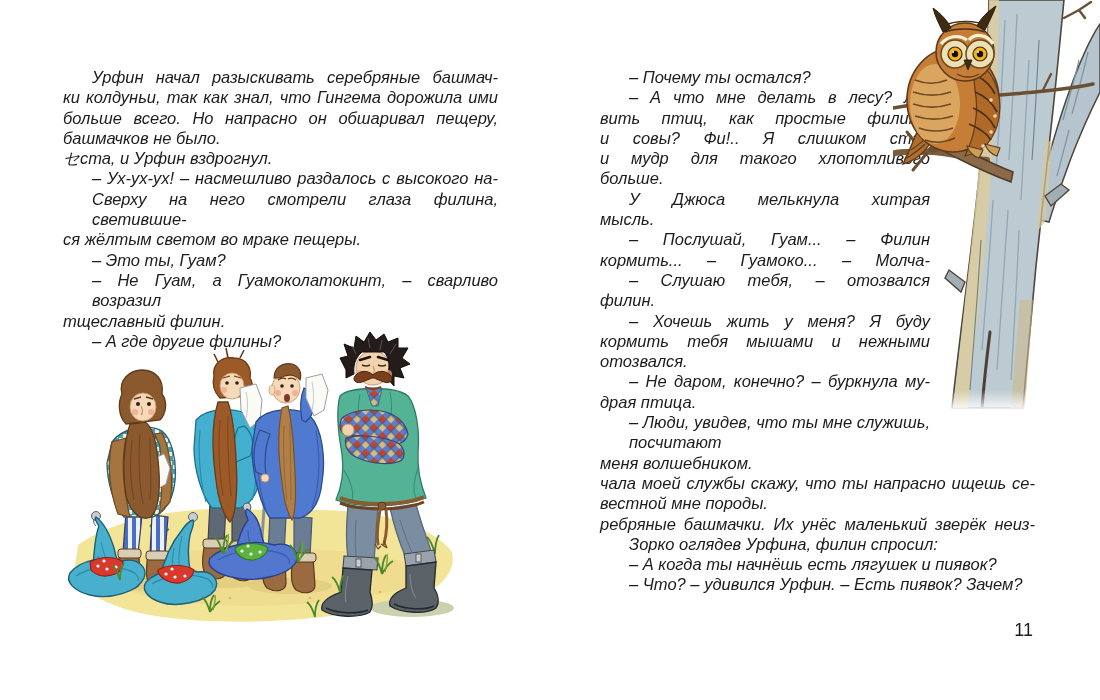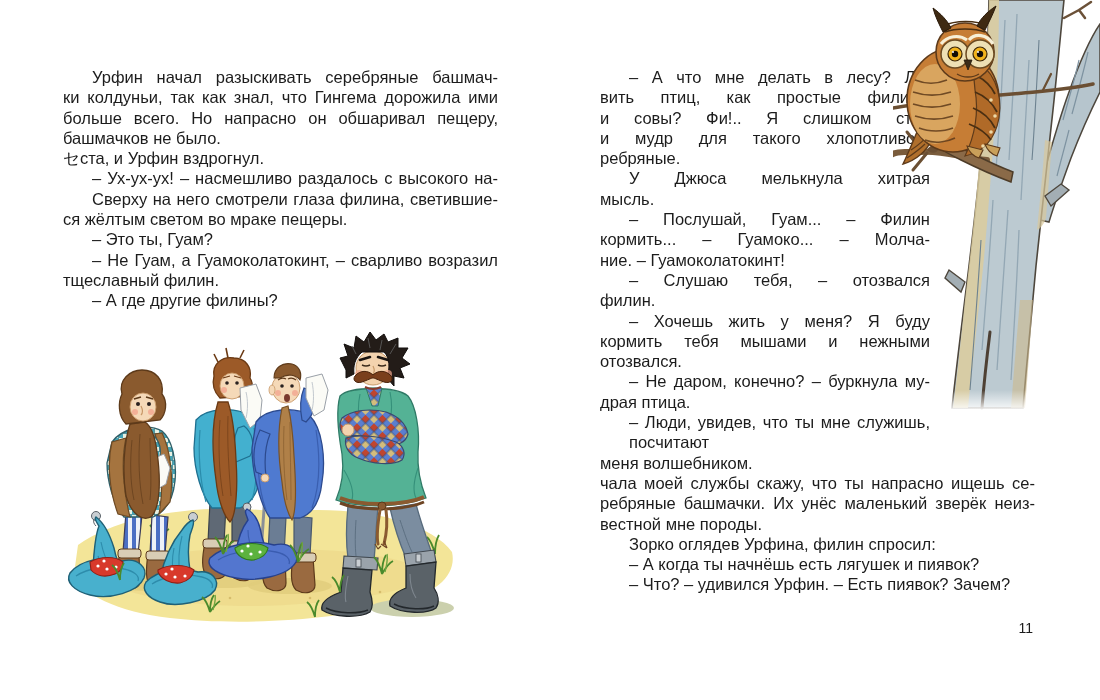--- a/index.html
+++ b/index.html
@@ -1,26 +1,26 @@
 <!DOCTYPE html>
 <html><head>
 <meta charset="utf-8">
 <style>
   html,body{margin:0;padding:0;width:1100px;height:700px;overflow:hidden;background:#ffffff;}
   body{font-family:"Liberation Sans","DejaVu Sans",sans-serif;position:relative;}
   .col{position:absolute;color:#1c1c1c;}
   #left-col{left:63px;top:67px;width:435px;}
   #right-col{left:600px;top:67px;width:435px;}
-  .ln{font-size:16.5px;line-height:20.3px;text-align:justify;text-align-last:justify;white-space:normal;}
+  .ln{font-size:16.5px;line-height:20.3px;text-align:justify;text-align-last:justify;white-space:normal;font-style:italic;}
   .ln.last{text-align-last:left;}
   .ln.ind{padding-left:29px;}
   #tree-wrap-spacer{float:right;width:105px;height:364px;}
   #owl-tree{position:absolute;left:893px;top:0;width:207px;height:412px;}
   #munchkins{position:absolute;left:60px;top:330px;width:400px;height:300px;}
-  #folio{position:absolute;left:993px;top:620px;width:40px;text-align:right;font-size:14px;color:#1c1c1c;}
+  #folio{position:absolute;left:993px;top:620px;width:40px;text-align:right;font-size:18px;color:#1c1c1c;}
 </style>
 </head>
 <body>
 
 <div id="left-col" class="col">
     <div class="ln ind">Урфин начал разыскивать серебряные башмач-</div>
     <div class="ln">ки колдуньи, так как знал, что Гингема дорожила ими</div>
     <div class="ln">больше всего. Но напрасно он обшаривал пещеру,</div>
     <div class="ln last">башмачков не было.</div>
     <div class="ln last">セста, и Урфин вздрогнул.</div>
@@ -28,42 +28,42 @@
     <div class="ln ind">Сверху на него смотрели глаза филина, светившие-</div>
     <div class="ln last">ся жёлтым светом во мраке пещеры.</div>
     <div class="ln last ind">– Это ты, Гуам?</div>
     <div class="ln ind">– Не Гуам, а Гуамоколатокинт, – сварливо возразил</div>
     <div class="ln last">тщеславный филин.</div>
     <div class="ln last ind">– А где другие филины?</div>
   </div>
 
 <div id="right-col" class="col">
   <div id="tree-wrap-spacer"></div>
+<div class="ln last ind">– Почему ты остался?</div>
     <div class="ln ind">– А что мне делать в лесу? Ло-</div>
     <div class="ln">вить птиц, как простые филины</div>
     <div class="ln">и совы? Фи!.. Я слишком стар</div>
     <div class="ln">и мудр для такого хлопотливого</div>
-    <div class="ln last">ребряные.</div>
+    <div class="ln last">больше.</div>
     <div class="ln ind">У Джюса мелькнула хитрая</div>
     <div class="ln last">мысль.</div>
     <div class="ln ind">– Послушай, Гуам... – Филин</div>
     <div class="ln">кормить... – Гуамоко... – Молча-</div>
-    <div class="ln last">ние. – Гуамоколатокинт!</div>
     <div class="ln ind">– Слушаю тебя, – отозвался</div>
     <div class="ln last">филин.</div>
     <div class="ln ind">– Хочешь жить у меня? Я буду</div>
     <div class="ln">кормить тебя мышами и нежными</div>
     <div class="ln last">отозвался.</div>
     <div class="ln ind">– Не даром, конечно? – буркнула му-</div>
     <div class="ln last">драя птица.</div>
     <div class="ln ind">– Люди, увидев, что ты мне служишь, посчитают</div>
     <div class="ln last">меня волшебником.</div>
     <div class="ln">чала моей службы скажу, что ты напрасно ищешь се-</div>
+    <div class="ln last">вестной мне породы.</div>
     <div class="ln">ребряные башмачки. Их унёс маленький зверёк неиз-</div>
-    <div class="ln last">вестной мне породы.</div>
     <div class="ln last ind">Зорко оглядев Урфина, филин спросил:</div>
     <div class="ln last ind">– А когда ты начнёшь есть лягушек и пиявок?</div>
     <div class="ln last ind">– Что? – удивился Урфин. – Есть пиявок? Зачем?</div>
   </div>
 
 <div id="folio">11</div>
 
 <svg id="owl-tree" viewBox="0 0 207 412" aria-hidden="true">
   <defs>
     <linearGradient id="fadeB" x1="0" y1="0" x2="0" y2="1">

